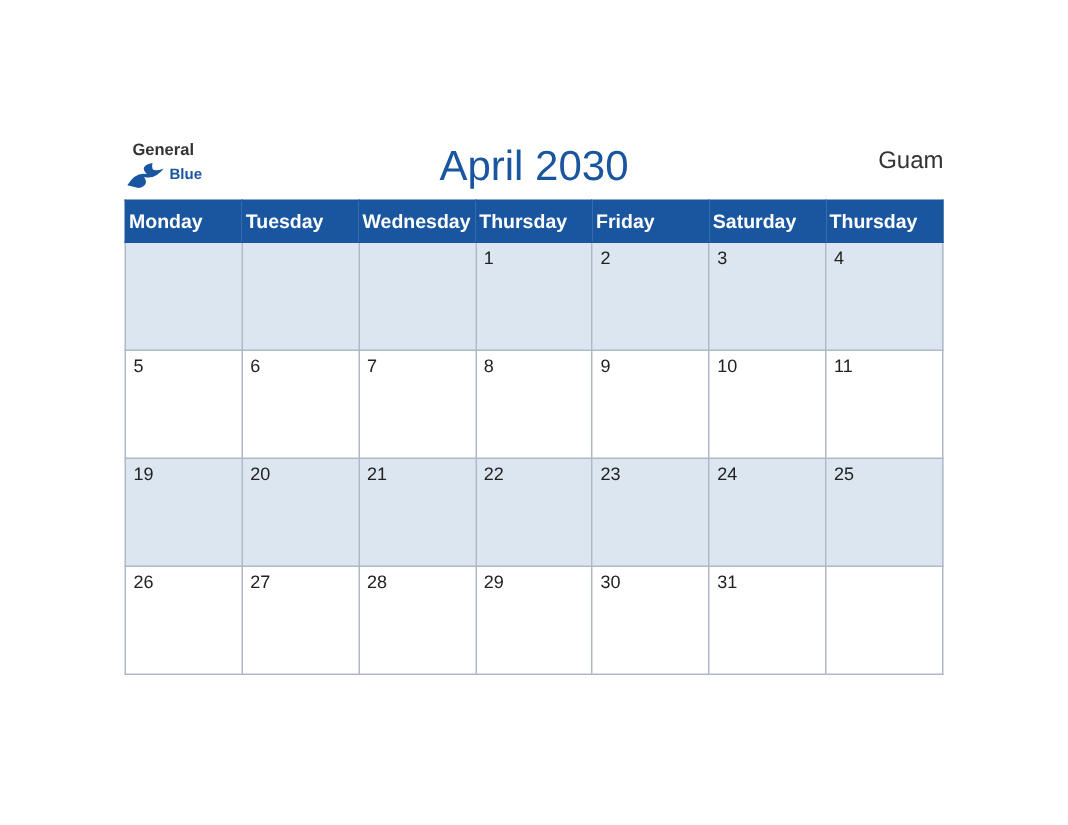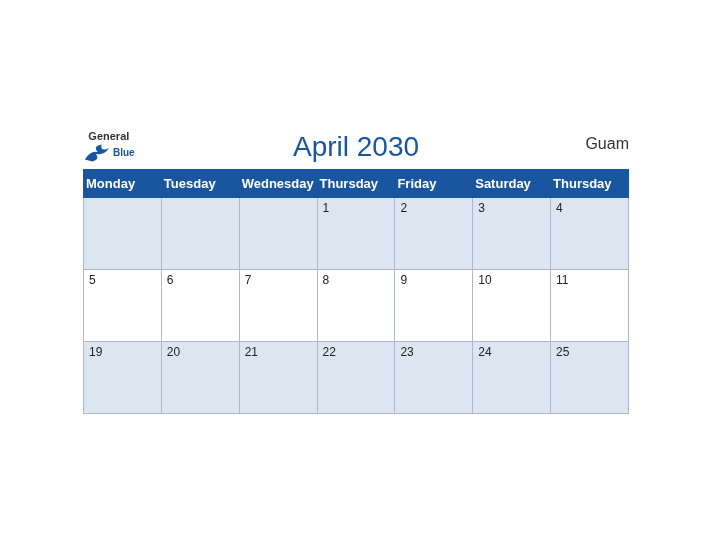--- a/index.html
+++ b/index.html
@@ -146,15 +146,24 @@
         </tr>
         <tr>
           <td><span class="day-num">19</span></td>
           <td><span class="day-num">20</span></td>
           <td><span class="day-num">21</span></td>
           <td><span class="day-num">22</span></td>
           <td><span class="day-num">23</span></td>
           <td><span class="day-num">24</span></td>
           <td><span class="day-num">25</span></td>
         </tr>
+        <tr>
+          <td><span class="day-num">26</span></td>
+          <td><span class="day-num">27</span></td>
+          <td><span class="day-num">28</span></td>
+          <td><span class="day-num">29</span></td>
+          <td><span class="day-num">30</span></td>
+          <td><span class="day-num">31</span></td>
+          <td></td>
+        </tr>
       </tbody>
   </table>
 </div>
 
 </body></html>

